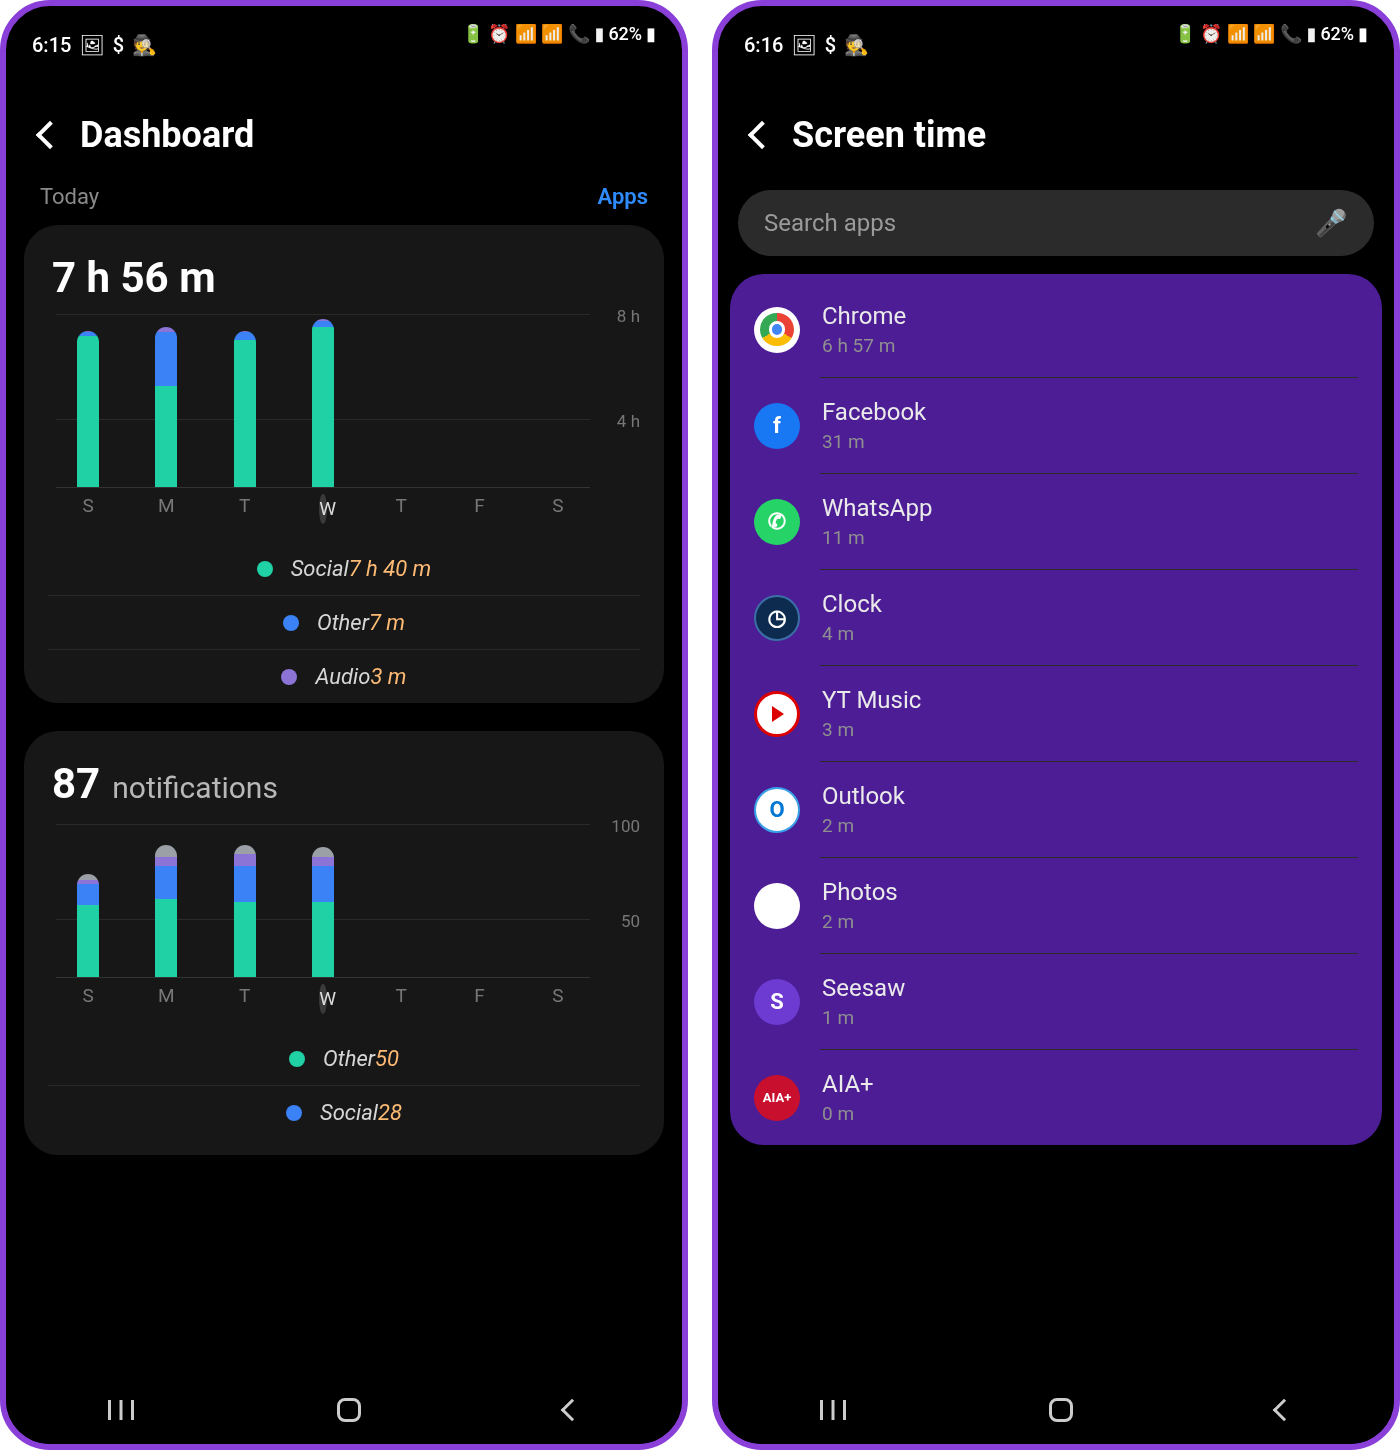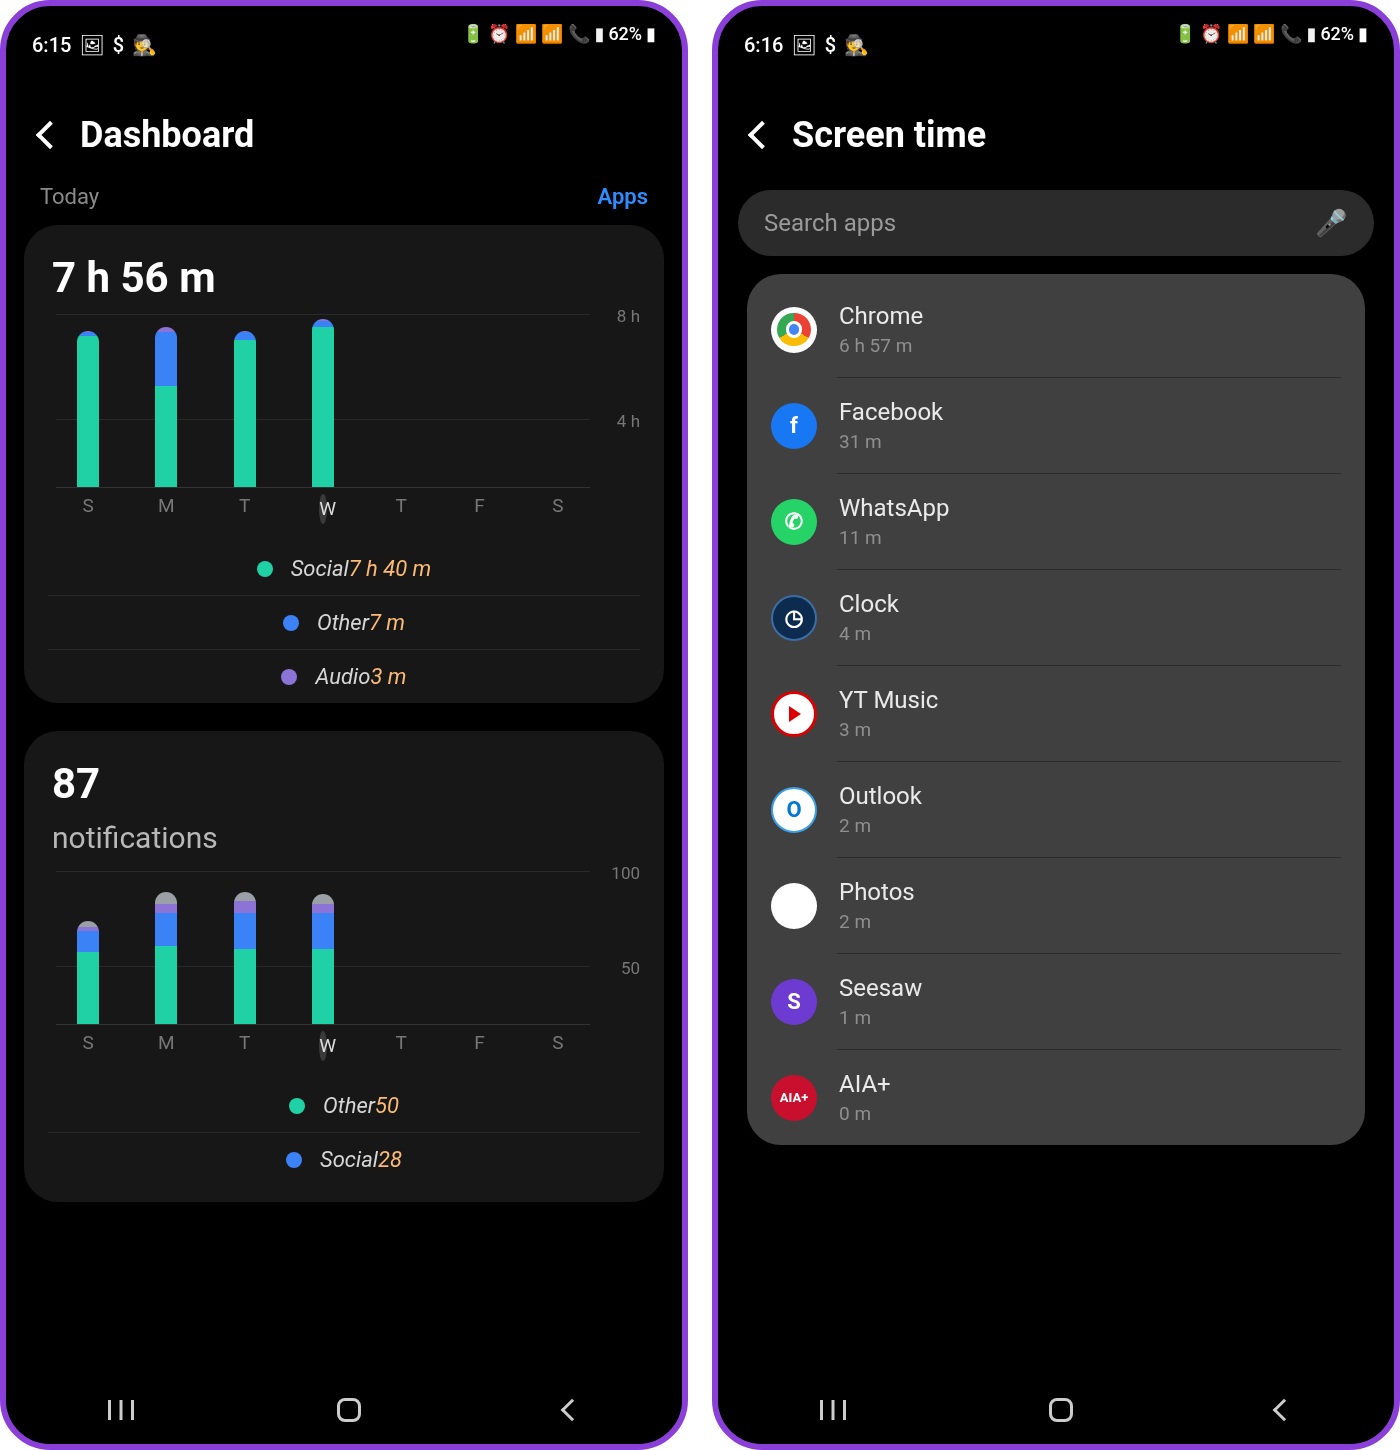--- a/index.html
+++ b/index.html
@@ -54,21 +54,21 @@
   }
   .subhead .muted { color: #8a8a8a; }
   .subhead .accent { color: #2f8cff; font-weight: 600; }
   .card {
     background: #171717;
     border-radius: 34px;
     margin: 0 18px 28px;
     padding: 28px 24px 0;
   }
   .big-time { font-size: 42px; font-weight: 700; padding: 0 4px 2px; }
-  .notif-head { display:flex; align-items:baseline; gap:12px; padding:0 4px 6px;flex-direction:column;}
+  .notif-head { display:flex; align-items:baseline; gap:12px; padding:0 4px 6px;}
   .notif-count { font-size:42px; font-weight:700;}
   .notif-label { font-size:30px; color:#b8b8b8;}
   .chart-wrap { position: relative; height: 210px; margin-top: 10px; }
   .chart-axis-label { position:absolute; right:0; color:#777; font-size:17px; }
   .chart-bars {
     position:absolute; left:8px; right:50px; top:0; bottom:36px;
     display:flex; align-items:flex-end; justify-content:space-between;
     border-bottom:1px solid #333;
   }
   .chart-grid { position:absolute; left:8px; right:50px; border-top:1px solid #2a2a2a; }
@@ -95,21 +95,21 @@
     padding:22px 0; border-top:1px solid #2a2a2a;
   }
   
   .search-bar {
     background:#2b2b2b; border-radius:40px;
     margin:6px 20px 18px; height:66px;
     display:flex; align-items:center; padding:0 26px;
     color:#9a9a9a; font-size:24px; justify-content:space-between;
   }
   .mic { color:#fff; font-size:26px; }
-  .app-card { background:#404040; border-radius:34px; margin:0 29px; padding:8px 0 0; }
+  .app-card { background:#4c1d95; border-radius:34px; margin:0 12px; padding:8px 0 0; }
   .app-row {
     display:flex; align-items:center; gap:22px;
     padding:20px 24px;
   }
   .app-sep { border-bottom:1px solid #2b2b2b; margin-left:90px; margin-right:24px; }
   .app-icon {
     width:46px; height:46px; border-radius:50%; flex-shrink:0;
     display:flex; align-items:center; justify-content:center;
     font-size:22px; font-weight:700; color:#fff;
   }

